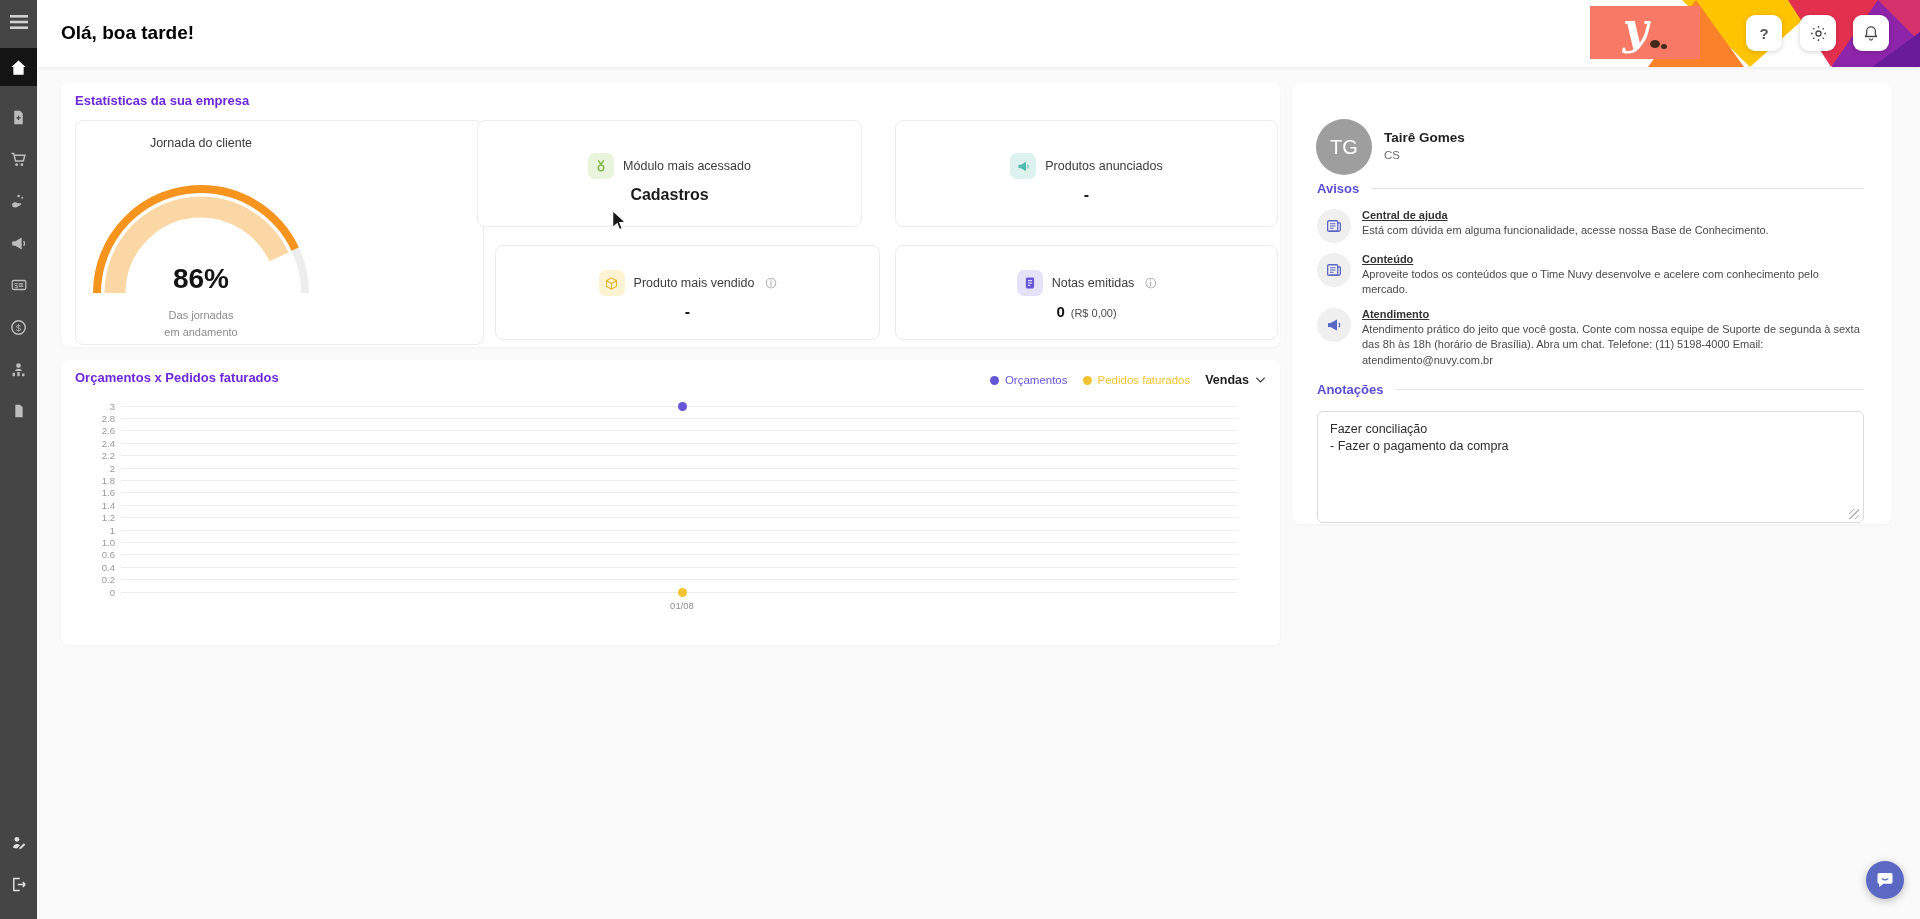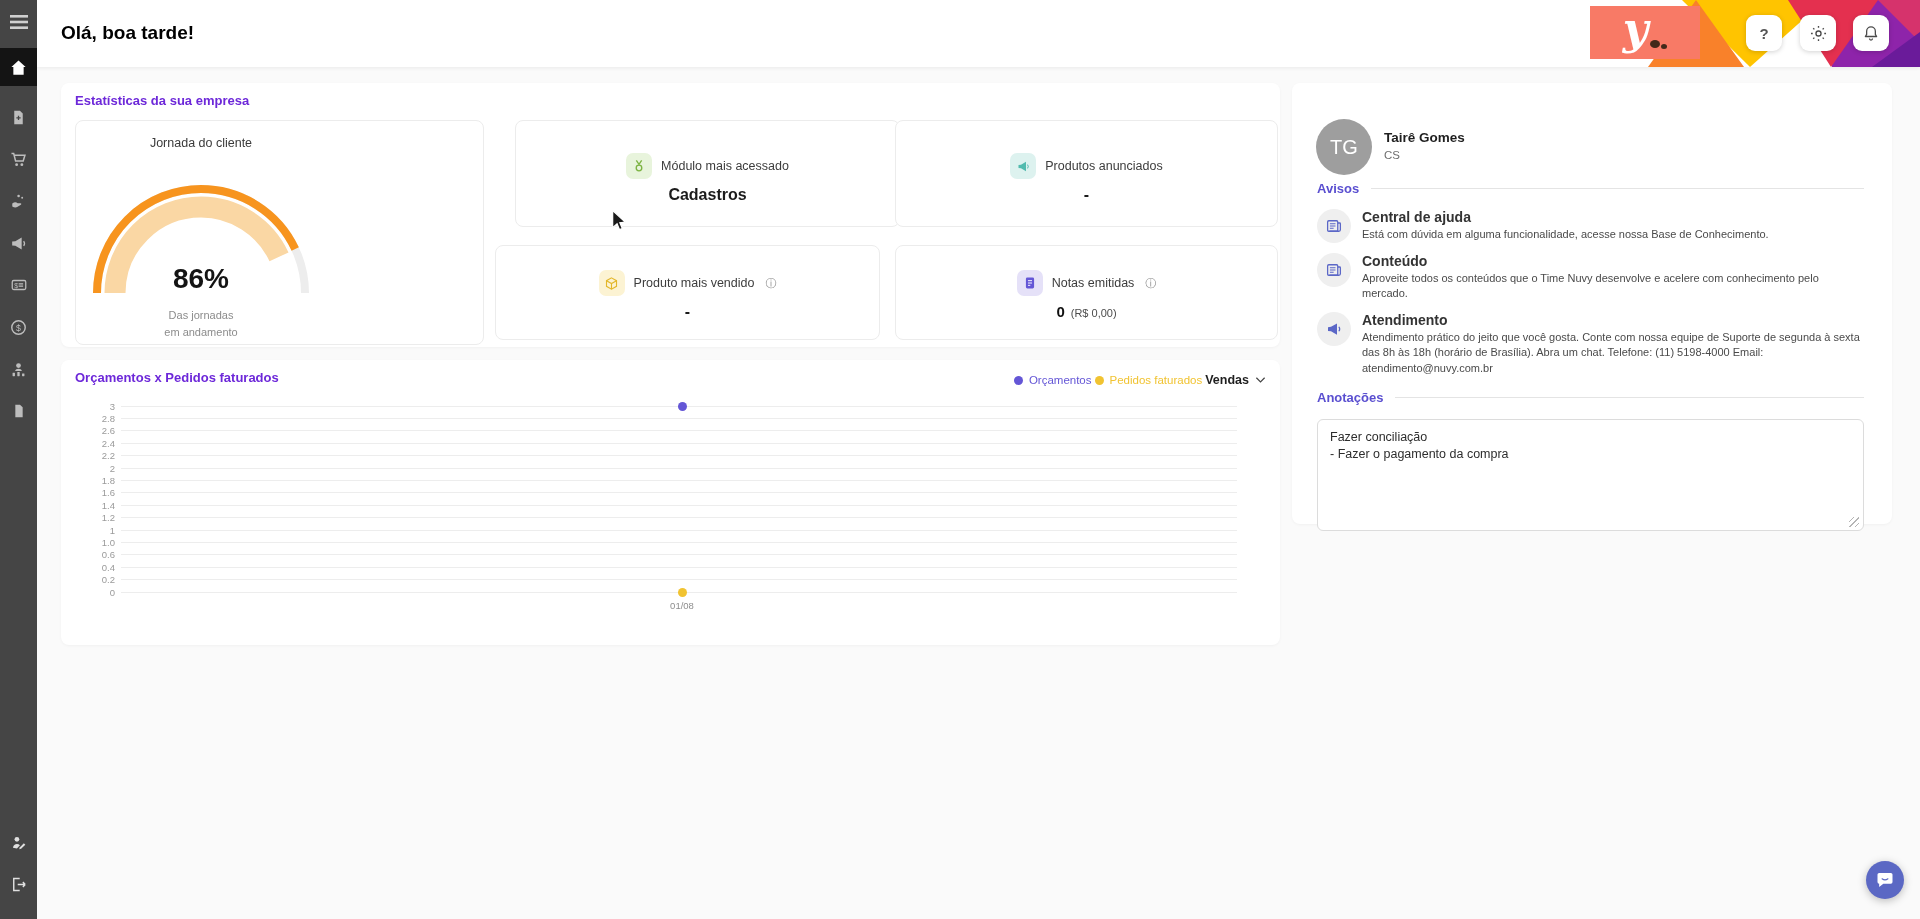--- a/index.html
+++ b/index.html
@@ -36,21 +36,21 @@
   
   .panel { position:absolute; background:#ffffff; border-radius:8px; box-shadow:0 1px 3px rgba(0,0,0,0.04); }
   .stats-panel  { left:61px; top:83px;  width:1219px; height:264px; }
   .chart-panel  { left:61px; top:360px; width:1219px; height:285px; }
   .right-panel  { left:1292px; top:83px; width:600px; height:441px; }
   .panel-title { position:absolute; left:14px; top:10px; font-size:13px; font-weight:bold; color:#6d28d9; }
 
   
   .scard { position:absolute; background:#fff; border:1px solid #ececec; border-radius:8px; text-align:center; }
   .jcard  { left:14px; top:37px; width:409px; height:225px; }
-  .scard2 { left:454px; top:37px; width:385px; height:107px; }
+  .scard2 { left:416px; top:37px; width:385px; height:107px; }
   .scard3 { left:834px; top:37px; width:383px; height:107px; }
   .scard4 { left:434px; top:162px; width:385px; height:95px; }
   .scard5 { left:834px; top:162px; width:383px; height:95px; }
   .crow { display:flex; align-items:center; justify-content:center; gap:9px; }
   .scard2 .crow, .scard3 .crow { margin-top:32px; }
   .scard4 .crow, .scard5 .crow { margin-top:24px; }
   .icbox { width:26px; height:26px; border-radius:7px; display:flex; align-items:center; justify-content:center; }
   .ctitle { font-size:12.5px; color:#3c3c3c; }
   .cinfo { font-size:11px; color:#8a8a8a; margin-left:2px; }
   .cvalue { font-size:16px; font-weight:bold; color:#1b1b1b; margin-top:7px; }
@@ -59,21 +59,21 @@
   .cvalue-note { font-size:11px; color:#4c4c4c; }
 
   
   .jwrap { position:absolute; left:0; top:0; width:250px; height:225px; }
   .jtitle { position:absolute; top:15px; width:100%; font-size:12.5px; color:#3a3a3a; }
   .jgauge { position:absolute; left:13px; top:60px; }
   .jpct { position:absolute; top:142px; width:100%; font-size:28px; font-weight:bold; color:#141414; }
   .jcaption { position:absolute; top:186px; width:100%; font-size:11px; color:#8c8c8c; line-height:1.5; }
 
   
-  .legend { position:absolute; right:14px; top:13px; display:flex; align-items:center; gap:3px; }
+  .legend { position:absolute; right:14px; top:13px; display:flex; align-items:center; gap:15px; }
   .lg-item { display:flex; align-items:center; gap:6px; cursor:pointer; }
   .lg-dot { width:9px; height:9px; border-radius:50%; }
   .lg-label { font-size:11.5px; }
   .filter { display:flex; align-items:center; gap:6px; font-size:12.5px; font-weight:bold; color:#1f1f1f; cursor:pointer; }
   .plot { position:absolute; left:20px; top:46px; width:1180px; height:215px; }
   .tick-row { position:absolute; left:0; width:100%; display:flex; align-items:center; height:10px; margin-top:-5px; }
   .tick-label { width:40px; text-align:right; font-size:9.5px; color:#9a9a9a; padding-right:6px; flex:none; }
   .tick-line { flex:1; border-top:1px solid #ededed; margin-right:24px; }
   .dot { position:absolute; width:9px; height:9px; border-radius:50%; cursor:pointer; }
   .x-label { position:absolute; transform:translateX(-50%); font-size:9.5px; color:#8e8e8e; }
@@ -83,21 +83,21 @@
             background:#9e9e9e; color:#fff; font-size:20px; display:flex; align-items:center; justify-content:center; }
   .pname { position:absolute; left:92px; top:47px; font-size:13.5px; font-weight:bold; color:#1f1f1f; }
   .prole { position:absolute; left:92px; top:66px; font-size:11.5px; color:#6e6e6e; }
   .panel-body { position:absolute; left:25px; right:28px; top:98px; }
   .sec-head { display:flex; align-items:center; gap:12px; font-size:13px; font-weight:bold; color:#5A4FD0; }
   .sec-line { flex:1; border-top:1px solid #e4e4e4; }
   .aviso-list { margin-top:13px; }
   .aviso { display:flex; gap:11px; margin-bottom:10px; }
   .aicon { flex:none; width:34px; height:34px; border-radius:50%; background:#efefef;
            display:flex; align-items:center; justify-content:center; }
-  .atitle { font-size:14px; font-weight:bold; color:#333; cursor:pointer; }
+  .atitle { font-size:11px; font-weight:bold; color:#333; text-decoration:underline; cursor:pointer; }
   .adesc { font-size:11px; color:#4a4a4a; line-height:1.4; margin-top:2px; }
   .notes-head { margin-top:14px; }
   .notes-wrap { position:relative; margin-top:14px; }
   .notes-area { width:100%; height:112px; border:1px solid #dcdcdc; border-radius:6px; resize:none;
                 padding:9px 12px; font-family:"Liberation Sans", sans-serif; font-size:12.5px; color:#2d2d2d;
                 line-height:1.35; outline:none; }
   .resize-grip { position:absolute; right:5px; bottom:8px; width:10px; height:10px;
                  background:repeating-linear-gradient(135deg, transparent 0 3px, #b5b5b5 3px 4px); cursor:nwse-resize; }
 
   

